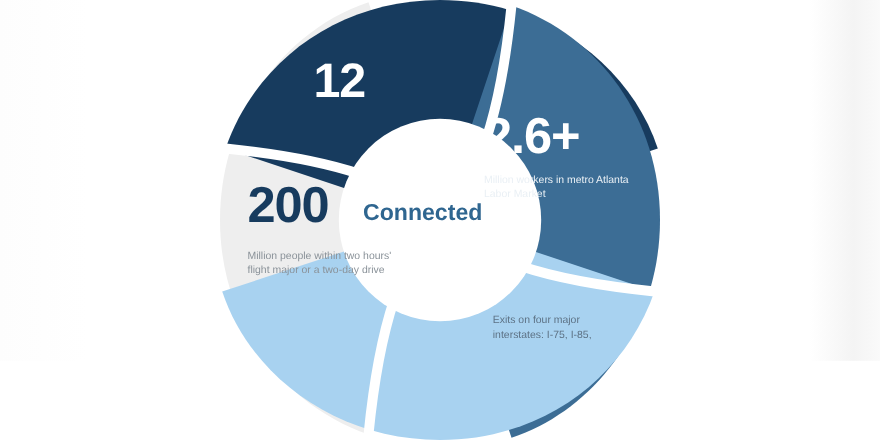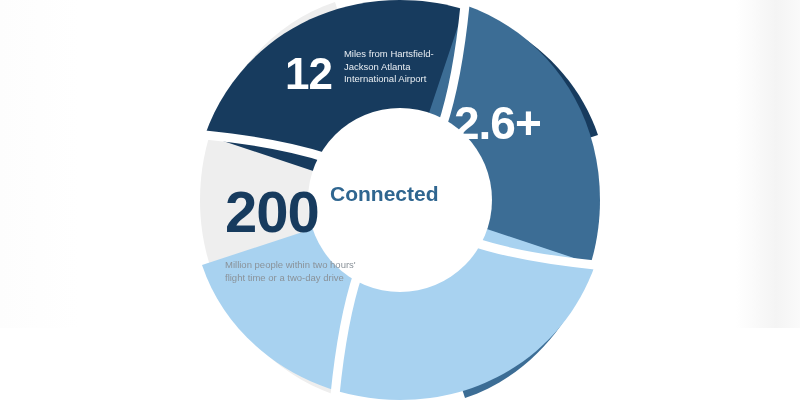--- a/index.html
+++ b/index.html
@@ -43,40 +43,40 @@
   #lbl-miles { left: 285px; top: 48px; width: 170px; }
   #lbl-miles .stat-num {
     font-size: 44px; color: #ffffff;
     float: left; margin-right: 12px; margin-top: 4px;
   }
   #lbl-miles .stat-cap {
     font-size: 9.5px; color: #e9eef3; overflow: hidden;
   }
 
   
-  #lbl-workers { left: 454px; top: 100px; width: 135px; }
+  #lbl-workers { left: 440px; top: 100px; width: 135px; }
   #lbl-workers .stat-num { font-size: 46px; color: #ffffff; }
   #lbl-workers .stat-cap {
     font-size: 9.5px; color: #eaf0f5; margin-top: 12px;
   }
 
   
   #lbl-exits { left: 370px; top: 286px; width: 175px; }
   #lbl-exits .stat-cap {
     font-size: 9.5px; color: #5d7285;
     margin-left: 78px;
   }
   #lbl-exits .stat-num {
     font-size: 46px; color: #173b5e;
     margin-top: 4px;
   }
 
   
   #lbl-people { left: 225px; top: 163px; width: 140px; }
-  #lbl-people .stat-num { font-size: 58px; color: #173b5e; margin-top: 20px; }
+  #lbl-people .stat-num { font-size: 46px; color: #173b5e; }
   #lbl-people .stat-cap {
     font-size: 9.5px; color: #8a9299; margin-top: 18px;
   }
 
   
   #lbl-center {
     position: absolute;
     left: 330px; top: 182px;
     width: 160px;
     font-size: 21px;
@@ -123,30 +123,31 @@
         <path d="M 140 400 C 150 300 170 240 205 205" transform="rotate(180 205 205)"></path>
         <path d="M 140 400 C 150 300 170 240 205 205" transform="rotate(270 205 205)"></path>
       </g>
 
       <circle cx="205" cy="205" r="92" fill="#ffffff"></circle>
     </g>
   </svg>
 
   <div class="petal-label" id="lbl-miles">
     <div class="stat-num">12</div>
-    <div class="stat-cap">Miles from Hartsfield-Jackson Atlanta International Airport</div>
   </div>
 
   <div class="petal-label" id="lbl-workers">
     <div class="stat-num">2.6+</div>
+    <div class="stat-cap">Million workers in metro Atlanta Labor Market</div>
   </div>
 
   <div class="petal-label" id="lbl-exits">
+    <div class="stat-cap">Exits on four major interstates: I-75, I-85,</div>
   </div>
 
   <div class="petal-label" id="lbl-people">
     <div class="stat-num">200</div>
-    <div class="stat-cap">Million people within two hours' flight time or a two-day drive</div>
+    <div class="stat-cap">Million people within two hours' flight major or a two-day drive</div>
   </div>
 
   <div id="lbl-center">Connected</div>
 
 </div>
 
 </body></html>

